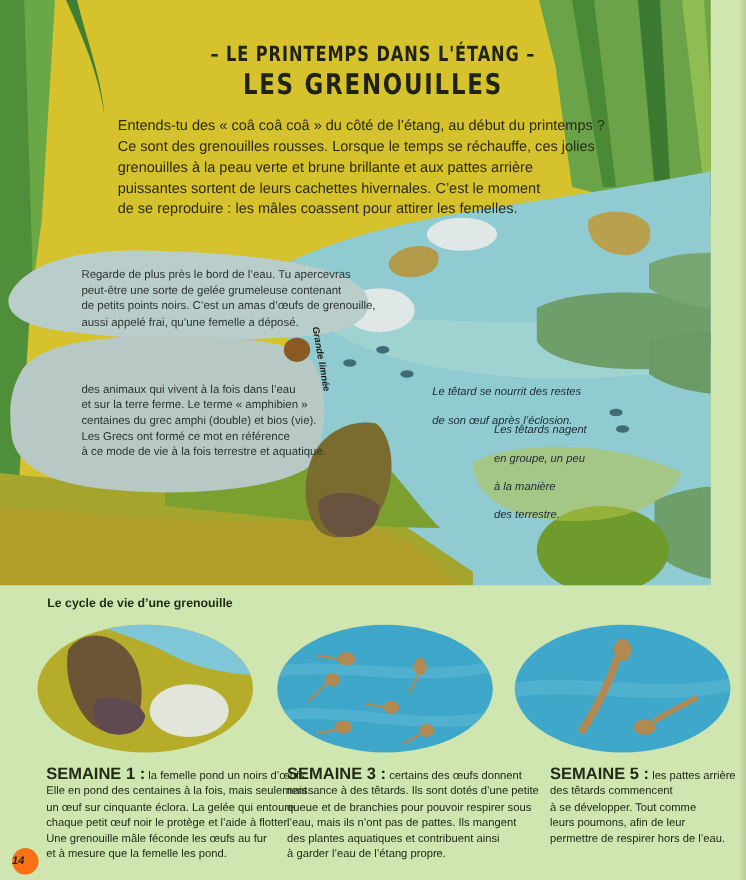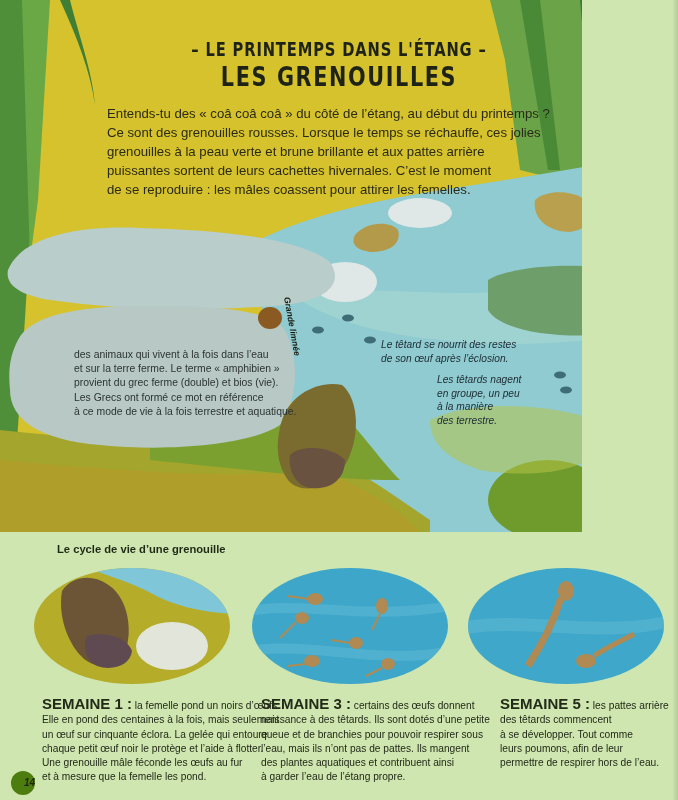--- a/index.html
+++ b/index.html
@@ -1,55 +1,55 @@
 <!DOCTYPE html>
 <html><head>
 <meta charset="utf-8">
 <style>
   html, body { margin:0; padding:0; }
   body { width:678px; height:800px; overflow:hidden; position:relative; background:#cfe6b0; font-family:"DejaVu Sans", sans-serif; }
   .page { position:absolute; left:0; top:0; width:678px; height:800px; }
 
   
-  .scene { position:absolute; left:0; top:0; width:582px; height:532px; overflow:hidden; background:#86efac; }
+  .scene { position:absolute; left:0; top:0; width:646px; height:532px; overflow:hidden; background:#86efac; }
   .scene svg { position:absolute; left:0; top:0; }
 
   .title-kicker { position:absolute; left:0; width:678px; top:38px; text-align:center; font-family:"DejaVu Sans Condensed","DejaVu Sans", sans-serif; font-weight:bold; font-size:19px; letter-spacing:1px; color:#1f2316; transform:scaleX(0.86); }
   .title-main { position:absolute; left:0; width:678px; top:62px; text-align:center; font-family:"DejaVu Sans", sans-serif; font-weight:bold; font-size:26px; letter-spacing:2px; color:#1f2316; transform:scaleX(0.80); }
 
   .intro { position:absolute; left:107px; top:104px; width:440px; font-family:Liberation Sans, sans-serif; font-size:13.2px; line-height:19px; color:#2a2a18; }
   .intro p { margin:0; white-space:nowrap; }
 
   .stone-text { position:absolute; font-family:"Liberation Sans", sans-serif; font-size:10.4px; line-height:14.2px; color:#2c3432; }
   .stone-text p { margin:0; white-space:nowrap; }
   .stone1 { left:74px; top:244px; }
   .stone2 { left:74px; top:348px; }
 
   .water-note { position:absolute; font-family:"Liberation Sans", sans-serif; font-style:italic; font-size:10.2px; line-height:13.5px; color:#1d2b33; }
-  .water-note p { margin:0; white-space:nowrap; }
+  .water-note p { margin:12px; white-space:nowrap; }
   .note1 { left:381px; top:338px; }
   .note2 { left:437px; top:373px; }
 
   .snail-label { position:absolute; left:292px; top:296px; font-family:"Liberation Sans", sans-serif; font-style:italic; font-weight:bold; font-size:8.6px; color:#1b1b10; transform:rotate(80deg); transform-origin:left top; white-space:nowrap; }
 
   
-  .cycle-title { position:absolute; left:43px; top:543px; font-family:"Liberation Sans", sans-serif; font-weight:bold; font-size:11.2px; color:#1f2a16;margin-left:14px; }
+  .cycle-title { position:absolute; left:43px; top:543px; font-family:"Liberation Sans", sans-serif; font-weight:bold; font-size:11.2px; color:#1f2a16; }
   .stage-img { position:absolute; top:566px; width:200px; height:120px; }
   .stage1 { left:32px; }
   .stage2 { left:250px; }
   .stage3 { left:466px; }
 
   .stage-text { position:absolute; top:697px; font-family:"Liberation Sans", sans-serif; font-size:10.2px; line-height:14.3px; color:#222a18; }
   .stage-text p { margin:0; white-space:nowrap; }
   .stage-text b { font-weight:bold; font-size:15px; }
   .st1 { left:42px; }
   .st2 { left:261px; }
   .st3 { left:500px; }
 
-  .page-no { position:absolute; left:11px; top:771px; width:24px; height:24px; border-radius:50%; background:#4d7c0f; color:#1f2610; font-family:"Liberation Sans", sans-serif; font-weight:bold; font-style:italic; font-size:10px; line-height:24px; text-align:right; }
+  .page-no { position:absolute; left:11px; top:771px; width:24px; height:24px; border-radius:50%; background:#f97316; color:#1f2610; font-family:"Liberation Sans", sans-serif; font-weight:bold; font-style:italic; font-size:10px; line-height:24px; text-align:left; }
   .gutter { position:absolute; right:0; top:0; width:6px; height:800px; background:linear-gradient(to right, rgba(0,0,0,0), rgba(0,0,0,0.12)); }
 </style>
 </head>
 <body>
 
 <div class="page">
 
   <div class="scene">
     <svg width="678" height="532" viewBox="0 0 678 532">
 
@@ -106,25 +106,31 @@
     <div class="title-main">LES GRENOUILLES</div>
 
     <div class="intro">
       <p>Entends-tu des « coâ coâ coâ » du côté de l’étang, au début du printemps ?</p>
       <p>Ce sont des grenouilles rousses. Lorsque le temps se réchauffe, ces jolies</p>
       <p>grenouilles à la peau verte et brune brillante et aux pattes arrière</p>
       <p>puissantes sortent de leurs cachettes hivernales. C’est le moment</p>
       <p>de se reproduire : les mâles coassent pour attirer les femelles.</p>
     </div>
 
+    <div class="stone-text stone1">
+      <p>Regarde de plus près le bord de l’eau. Tu apercevras</p>
+      <p>peut-être une sorte de gelée grumeleuse contenant</p>
+      <p>de petits points noirs. C’est un amas d’œufs de grenouille,</p>
+      <p>aussi appelé frai, qu’une femelle a déposé.</p>
+    </div>
 
     <div class="stone-text stone2">
       <p>des animaux qui vivent à la fois dans l’eau</p>
       <p>et sur la terre ferme. Le terme « amphibien »</p>
-      <p>provient du grec ferme (double) et bios (vie).</p>
+      <p>centaines du grec amphi (double) et bios (vie).</p>
       <p>Les Grecs ont formé ce mot en référence</p>
       <p>à ce mode de vie à la fois terrestre et aquatique.</p>
     </div>
 
     <div class="snail-label">Grande limnée</div>
 
     <div class="water-note note1">
       <p>Le têtard se nourrit des restes</p>
       <p>de son œuf après l’éclosion.</p>
     </div>

